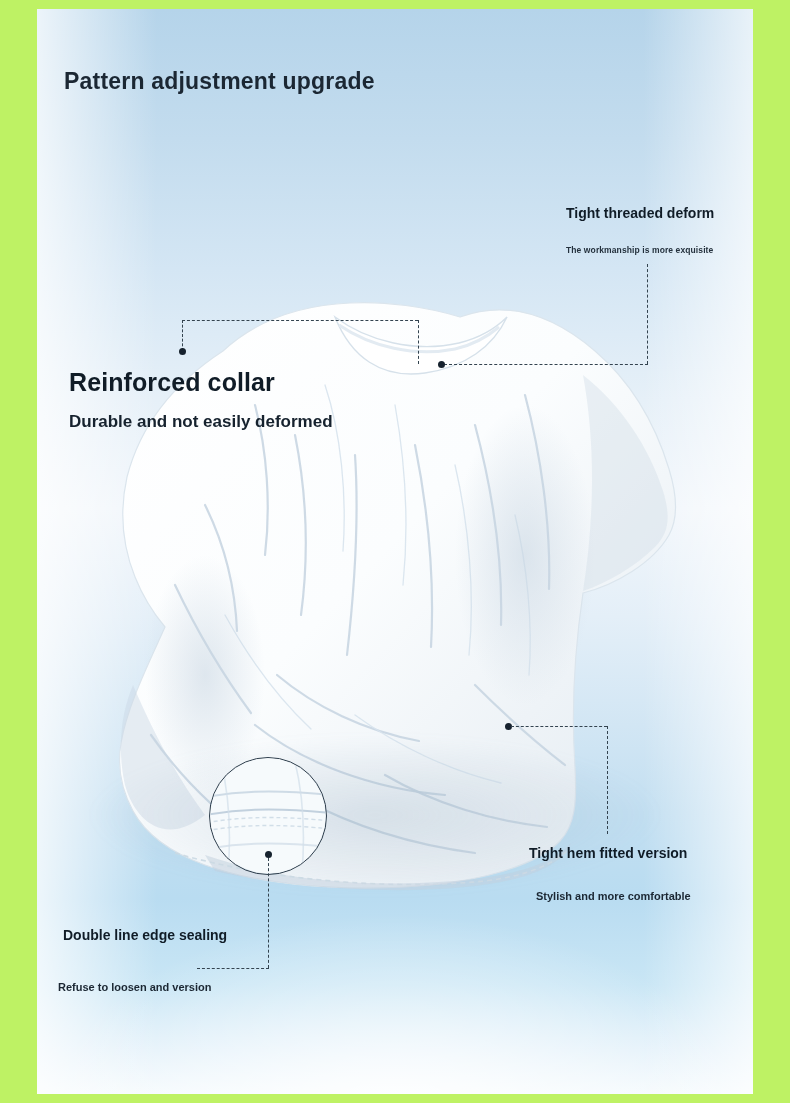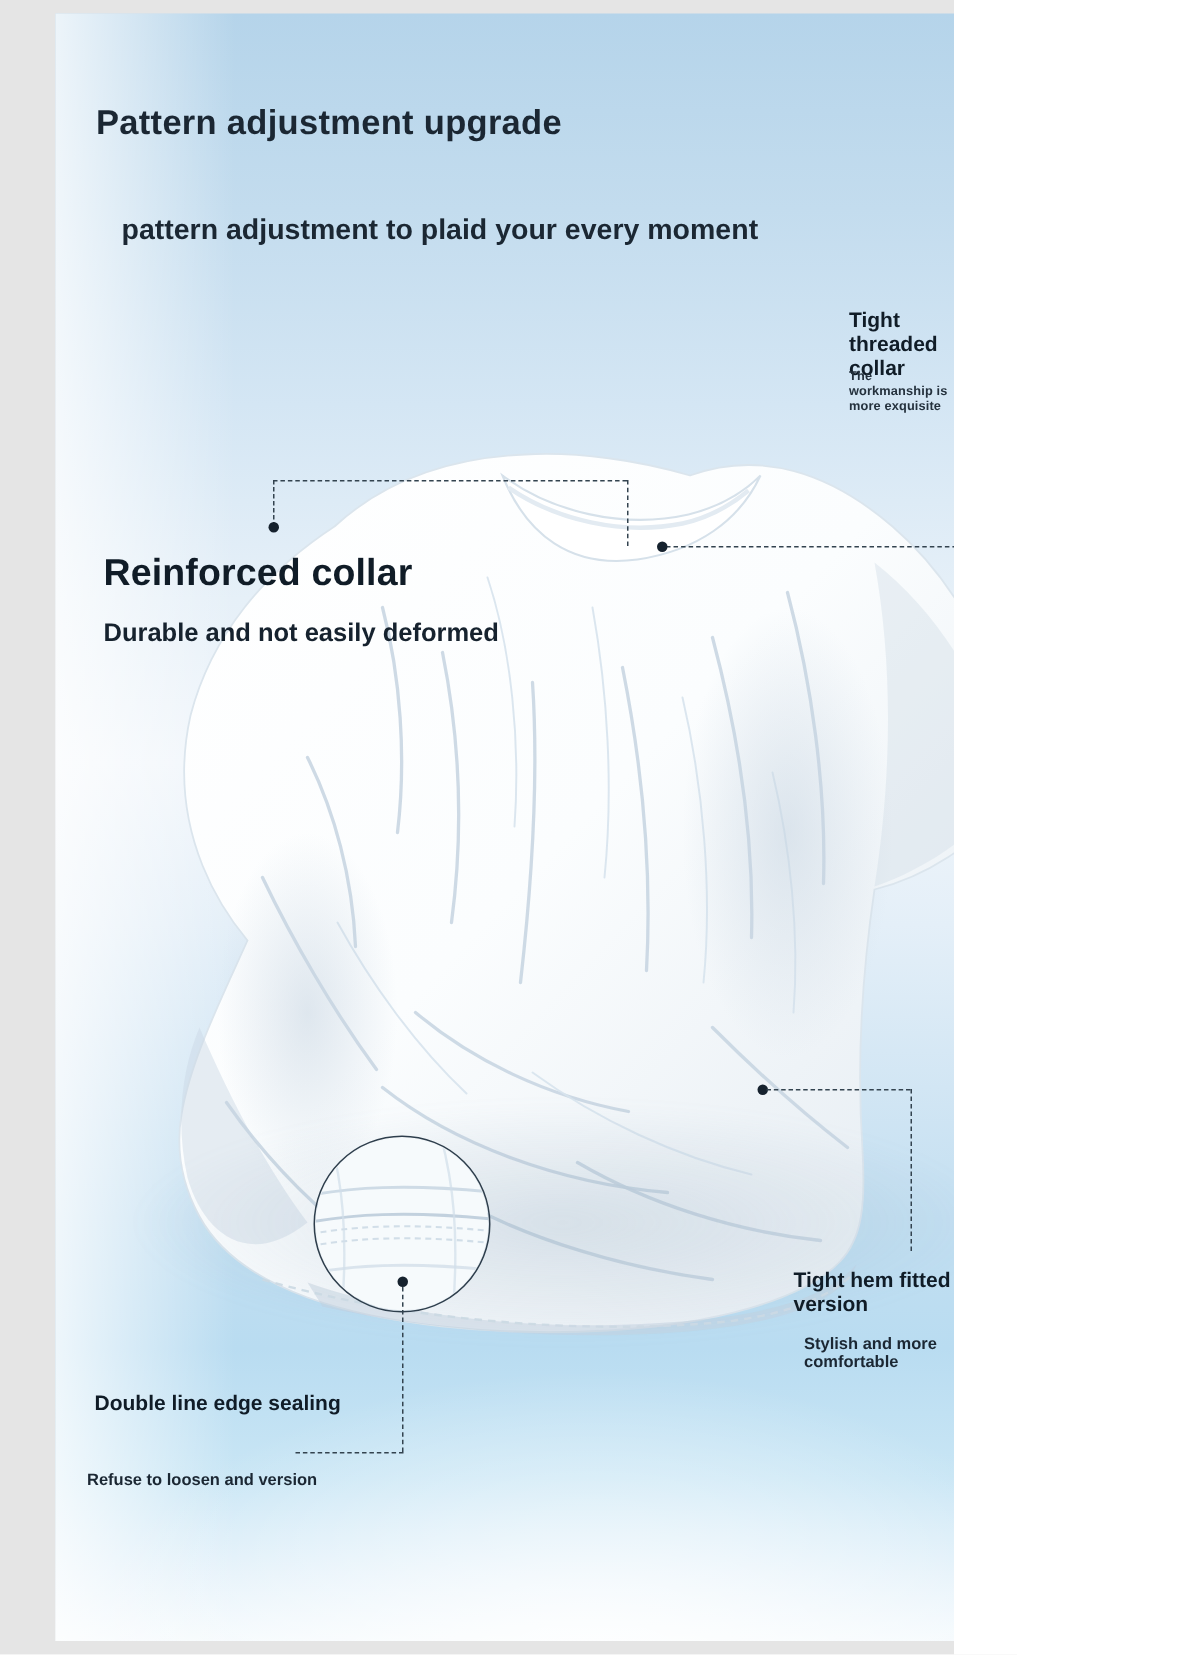--- a/index.html
+++ b/index.html
@@ -5,24 +5,24 @@
   html, body {
     margin: 0;
     padding: 0;
     background: #ffffff;
   }
   body {
     font-family: "Liberation Sans", sans-serif;
   }
   #page {
     position: relative;
-    width: 636px;
+    width: 790px;
     height: 1103px;
     overflow: hidden;
-    background: #e5e5e5;
+    background: #bef264;
   }
   
   .bg-panel {
     position: absolute;
     left: 37px;
     top: 9px;
     width: 716px;
     height: 1085px;
     background: linear-gradient(180deg,
         #b5d4ea 0%,
@@ -171,21 +171,20 @@
 <div id="page">
 
   <div class="bg-panel">
     <div class="bg-left-fade"></div>
     <div class="bg-right-fade"></div>
     <div class="bg-bottom-glow"></div>
   </div>
 
   <div class="headline">Pattern adjustment upgrade</div>
   <div class="subhead">
-    <div>pattern adjustment to plaid your every moment</div>
   </div>
 
   <div class="shirt-wrap">
     <div class="shirt-shadow"></div>
     <svg width="660" height="660" viewBox="0 0 660 660">
       <defs>
         <linearGradient id="shirtBody" x1="0" y1="0" x2="1" y2="1">
           <stop offset="0%" stop-color="#ffffff"></stop>
           <stop offset="45%" stop-color="#fbfdfe"></stop>
           <stop offset="72%" stop-color="#eef3f7"></stop>
@@ -253,21 +252,21 @@
         <path d="M300,460 C344,492 396,516 446,528"></path>
       </g>
 
       <ellipse cx="150" cy="420" rx="60" ry="120" fill="url(#foldGrad)"></ellipse>
       <ellipse cx="470" cy="300" rx="70" ry="150" fill="url(#foldGrad)"></ellipse>
 
       <path d="M120,598 C210,624 330,636 430,626 C470,621 498,610 514,594" fill="none" stroke="rgba(206,219,230,0.9)" stroke-width="1.6" stroke-dasharray="5 4"></path>
     </svg>
   </div>
 
-  <div class="anno anno-title-md" style="left:566px; top:205px;">Tight threaded collar</div>
+  <div class="anno anno-title-md" style="left:566px; top:205px;">Tight threaded deform</div>
   <div class="anno anno-sub-xs" style="left:566px; top:245px;">The workmanship is more exquisite</div>
   <div class="lead lead-v" style="left:647px; top:264px; height:100px;"></div>
   <div class="lead lead-h" style="left:444px; top:364px; width:204px;"></div>
   <div class="dot" style="left:438px; top:361px;"></div>
 
   <div class="lead lead-h" style="left:182px; top:320px; width:236px;"></div>
   <div class="lead lead-v" style="left:418px; top:320px; height:44px;"></div>
   <div class="lead lead-v" style="left:182px; top:320px; height:31px;"></div>
   <div class="dot" style="left:179px; top:348px;"></div>
   <div class="anno anno-title-lg" style="left:69px; top:368px;">Reinforced collar</div>

